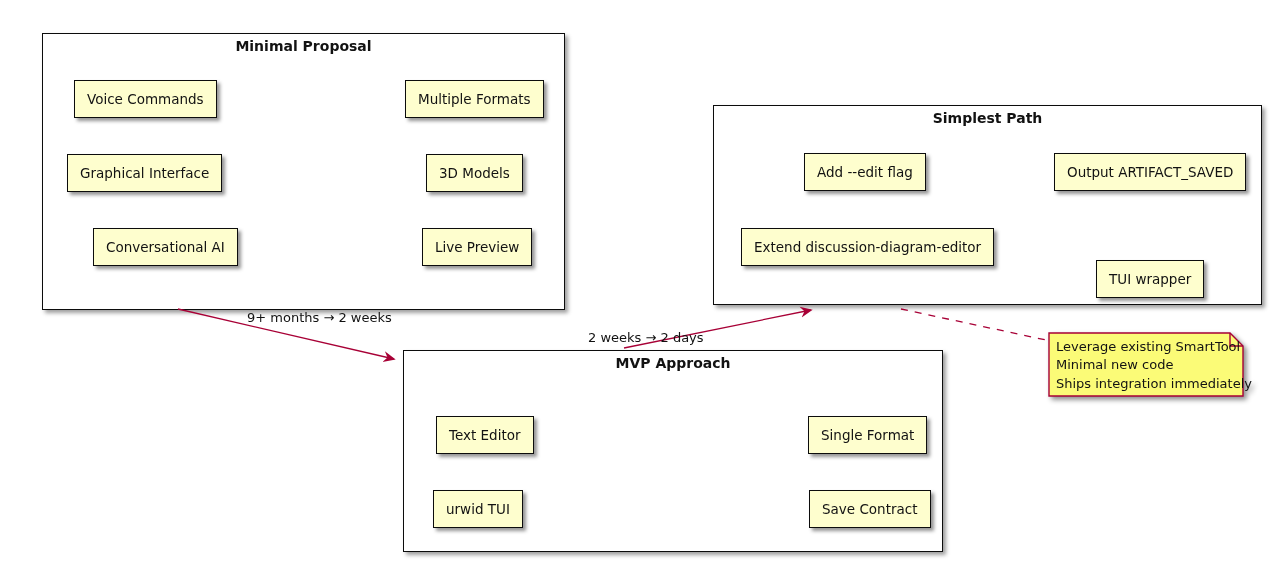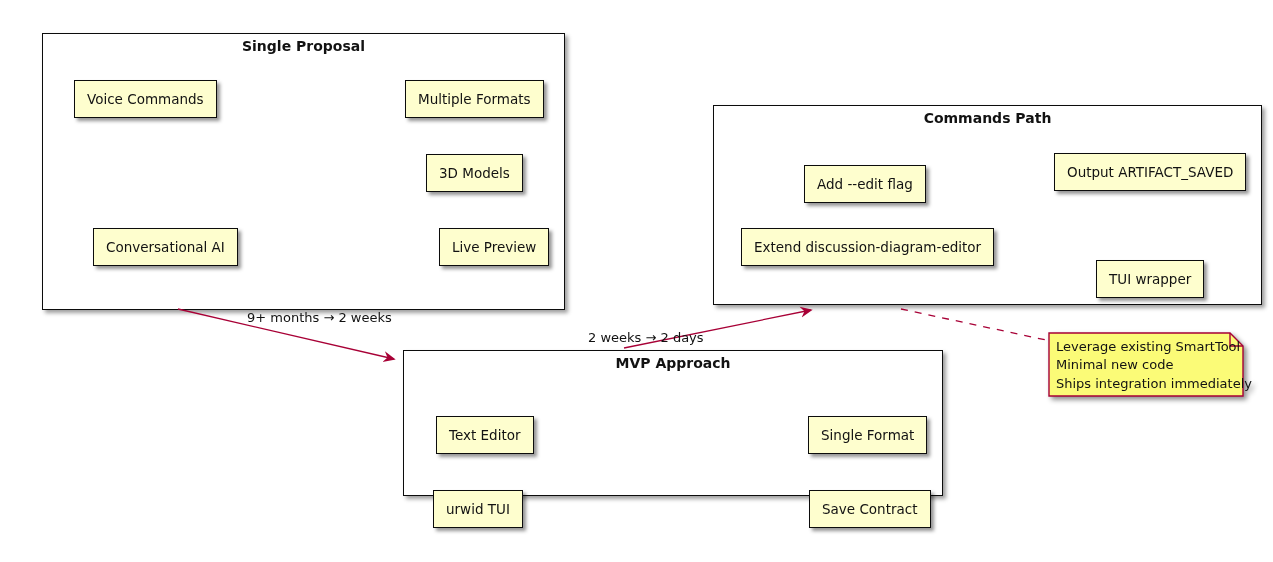--- a/index.html
+++ b/index.html
@@ -65,37 +65,38 @@
     line-height:18.3px;
     white-space:nowrap;
   }
 </style>
 </head>
 <body>
 
 <div id="canvas">
 
   <div class="package" style="left:42px;top:33px;width:523px;height:277px;">
-    <div class="package-title">Single Proposal</div>
+    <div class="package-title">Minimal Proposal</div>
     <div class="component" style="left:31px;top:46px;">Voice Commands</div>
     <div class="component" style="left:362px;top:46px;">Multiple Formats</div>
+    <div class="component" style="left:24px;top:120px;">Graphical Interface</div>
     <div class="component" style="left:383px;top:120px;">3D Models</div>
     <div class="component" style="left:30px;top:194px;margin-left:20px;">Conversational AI</div>
-    <div class="component" style="left:379px;top:194px;margin-left:17px;">Live Preview</div>
+    <div class="component" style="left:379px;top:194px;">Live Preview</div>
   </div>
 
   <div class="package" style="left:713px;top:105px;width:549px;height:200px;">
-    <div class="package-title">Commands Path</div>
-    <div class="component" style="left:90px;top:59px;text-align:center;">Add --edit flag</div>
+    <div class="package-title">Simplest Path</div>
+    <div class="component" style="left:90px;top:47px;text-align:center;">Add --edit flag</div>
     <div class="component" style="left:340px;top:47px;">Output ARTIFACT_SAVED</div>
     <div class="component" style="left:27px;top:122px;text-align:center;">Extend discussion-diagram-editor</div>
     <div class="component" style="left:382px;top:122px;margin-top:32px;">TUI wrapper</div>
   </div>
 
-  <div class="package" style="left:403px;top:350px;width:540px;height:146px;">
+  <div class="package" style="left:403px;top:350px;width:540px;height:202px;">
     <div class="package-title">MVP Approach</div>
     <div class="component" style="left:32px;top:65px;">Text Editor</div>
     <div class="component" style="left:404px;top:65px;">Single Format</div>
     <div class="component" style="left:29px;top:139px;">urwid TUI</div>
     <div class="component" style="left:405px;top:139px;">Save Contract</div>
   </div>
 
   <svg id="edges" xmlns="http://www.w3.org/2000/svg">
     <defs>
       <marker id="arrowhead" viewBox="0 0 10 10" refX="8.6" refY="5" markerWidth="9.5" markerHeight="9.5" orient="auto-start-reverse">

